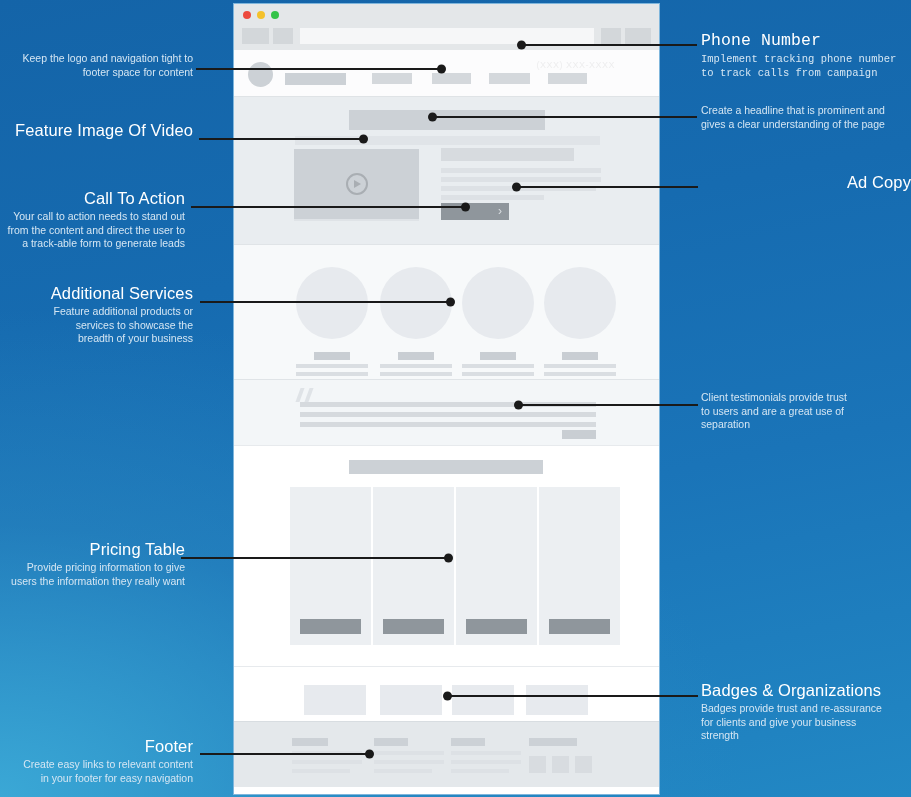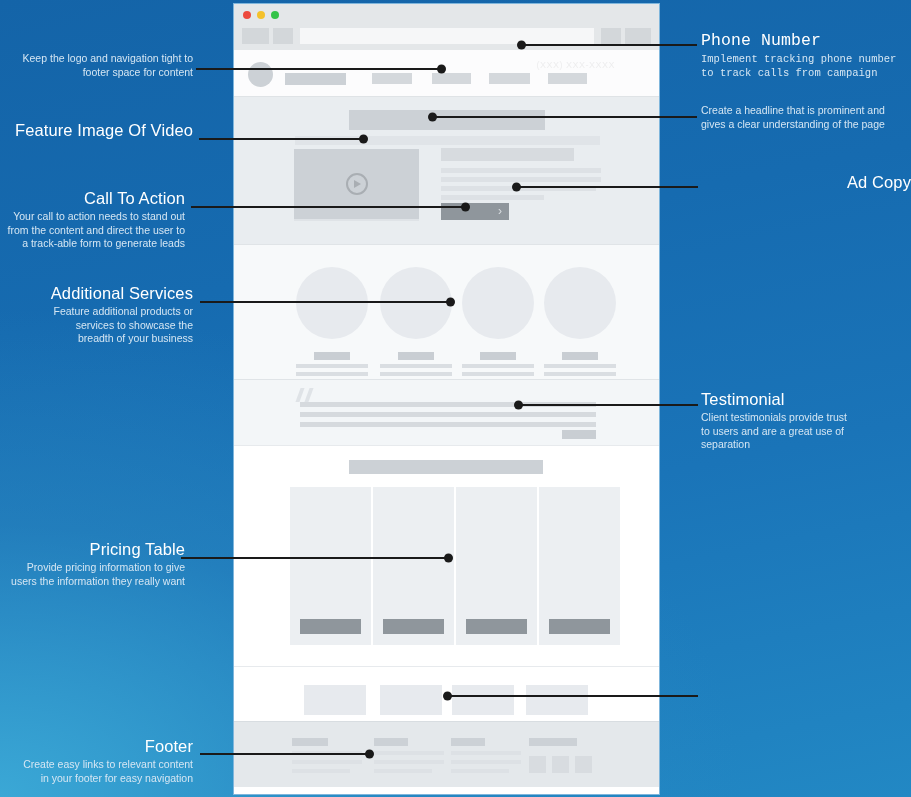--- a/index.html
+++ b/index.html
@@ -384,20 +384,23 @@
 <div class="anno right" style="left:701px; top:102px; width:210px;">
   <div class="a-body" style="white-space:pre-line">Create a headline that is prominent and
 gives a clear understanding of the page</div>
 </div>
 
 <div class="anno right" style="left:701px; top:172px; width:210px;text-align:right;">
   <div class="a-title">Ad Copy</div>
 </div>
 
 <div class="anno right" style="left:701px; top:389px; width:210px;">
-  <div class="a-title">Testimonial</div>
   <div class="a-body" style="white-space:pre-line">Client testimonials provide trust
 to users and are a great use of
 separation</div>
 </div>
 
 <div class="anno right" style="left:701px; top:680px; width:210px;">
+  <div class="a-title">Badges &amp; Organizations</div>
+  <div class="a-body" style="white-space:pre-line">Badges provide trust and re-assurance
+for clients and give your business
+strength</div>
 </div>
 
 </body></html>

